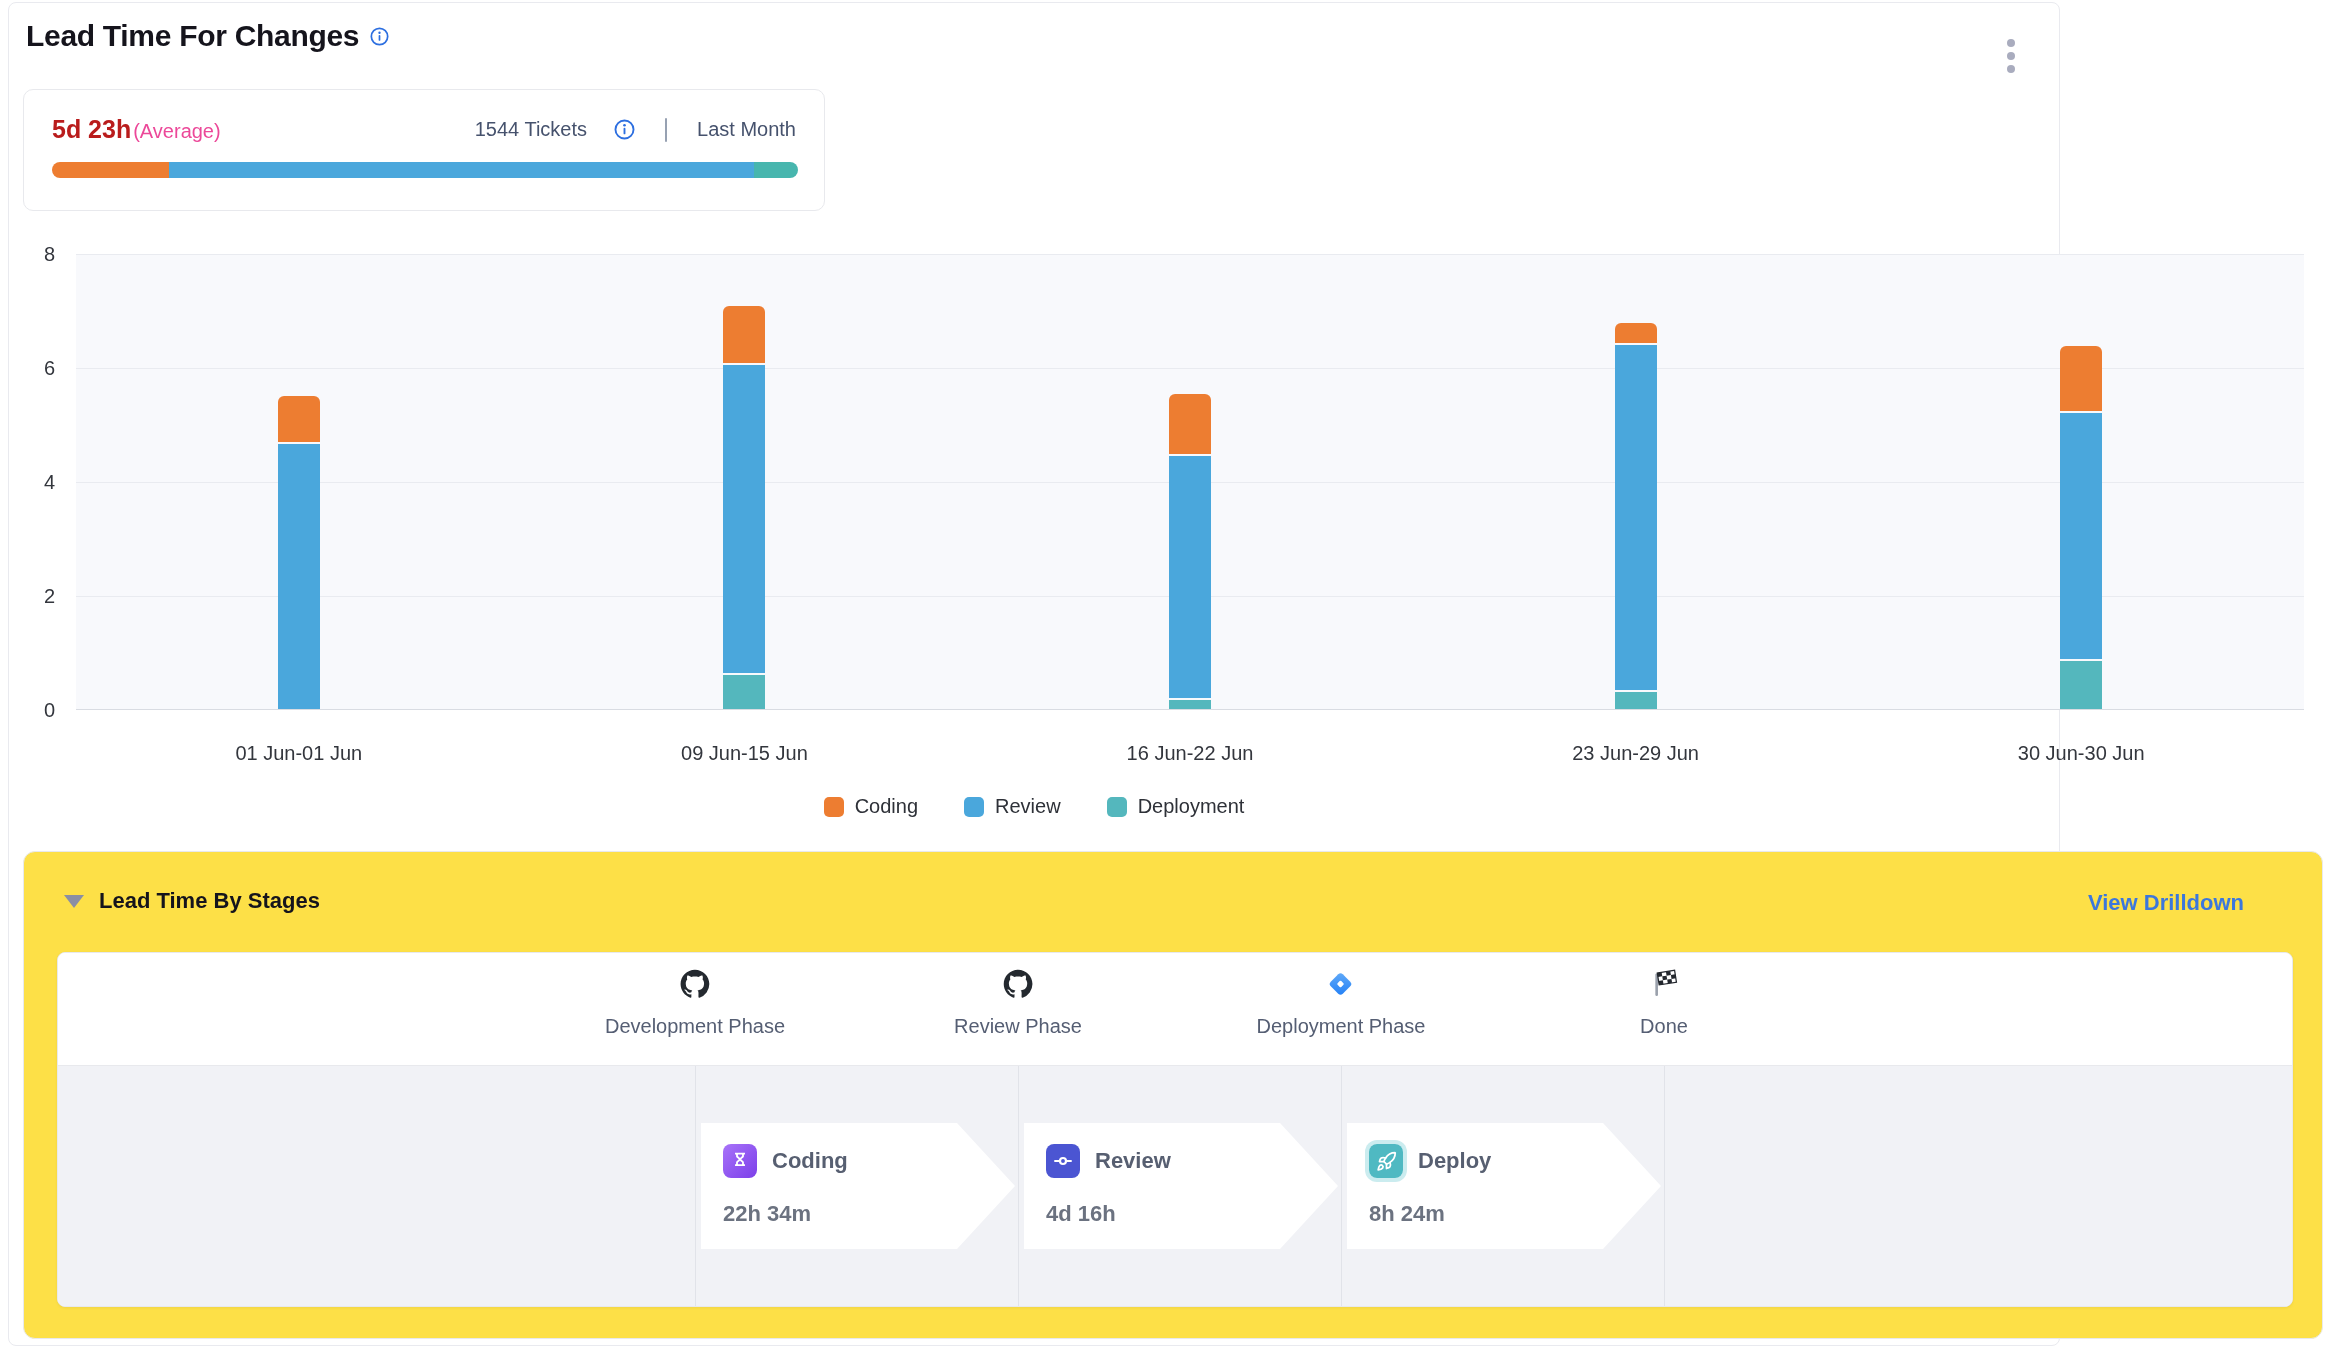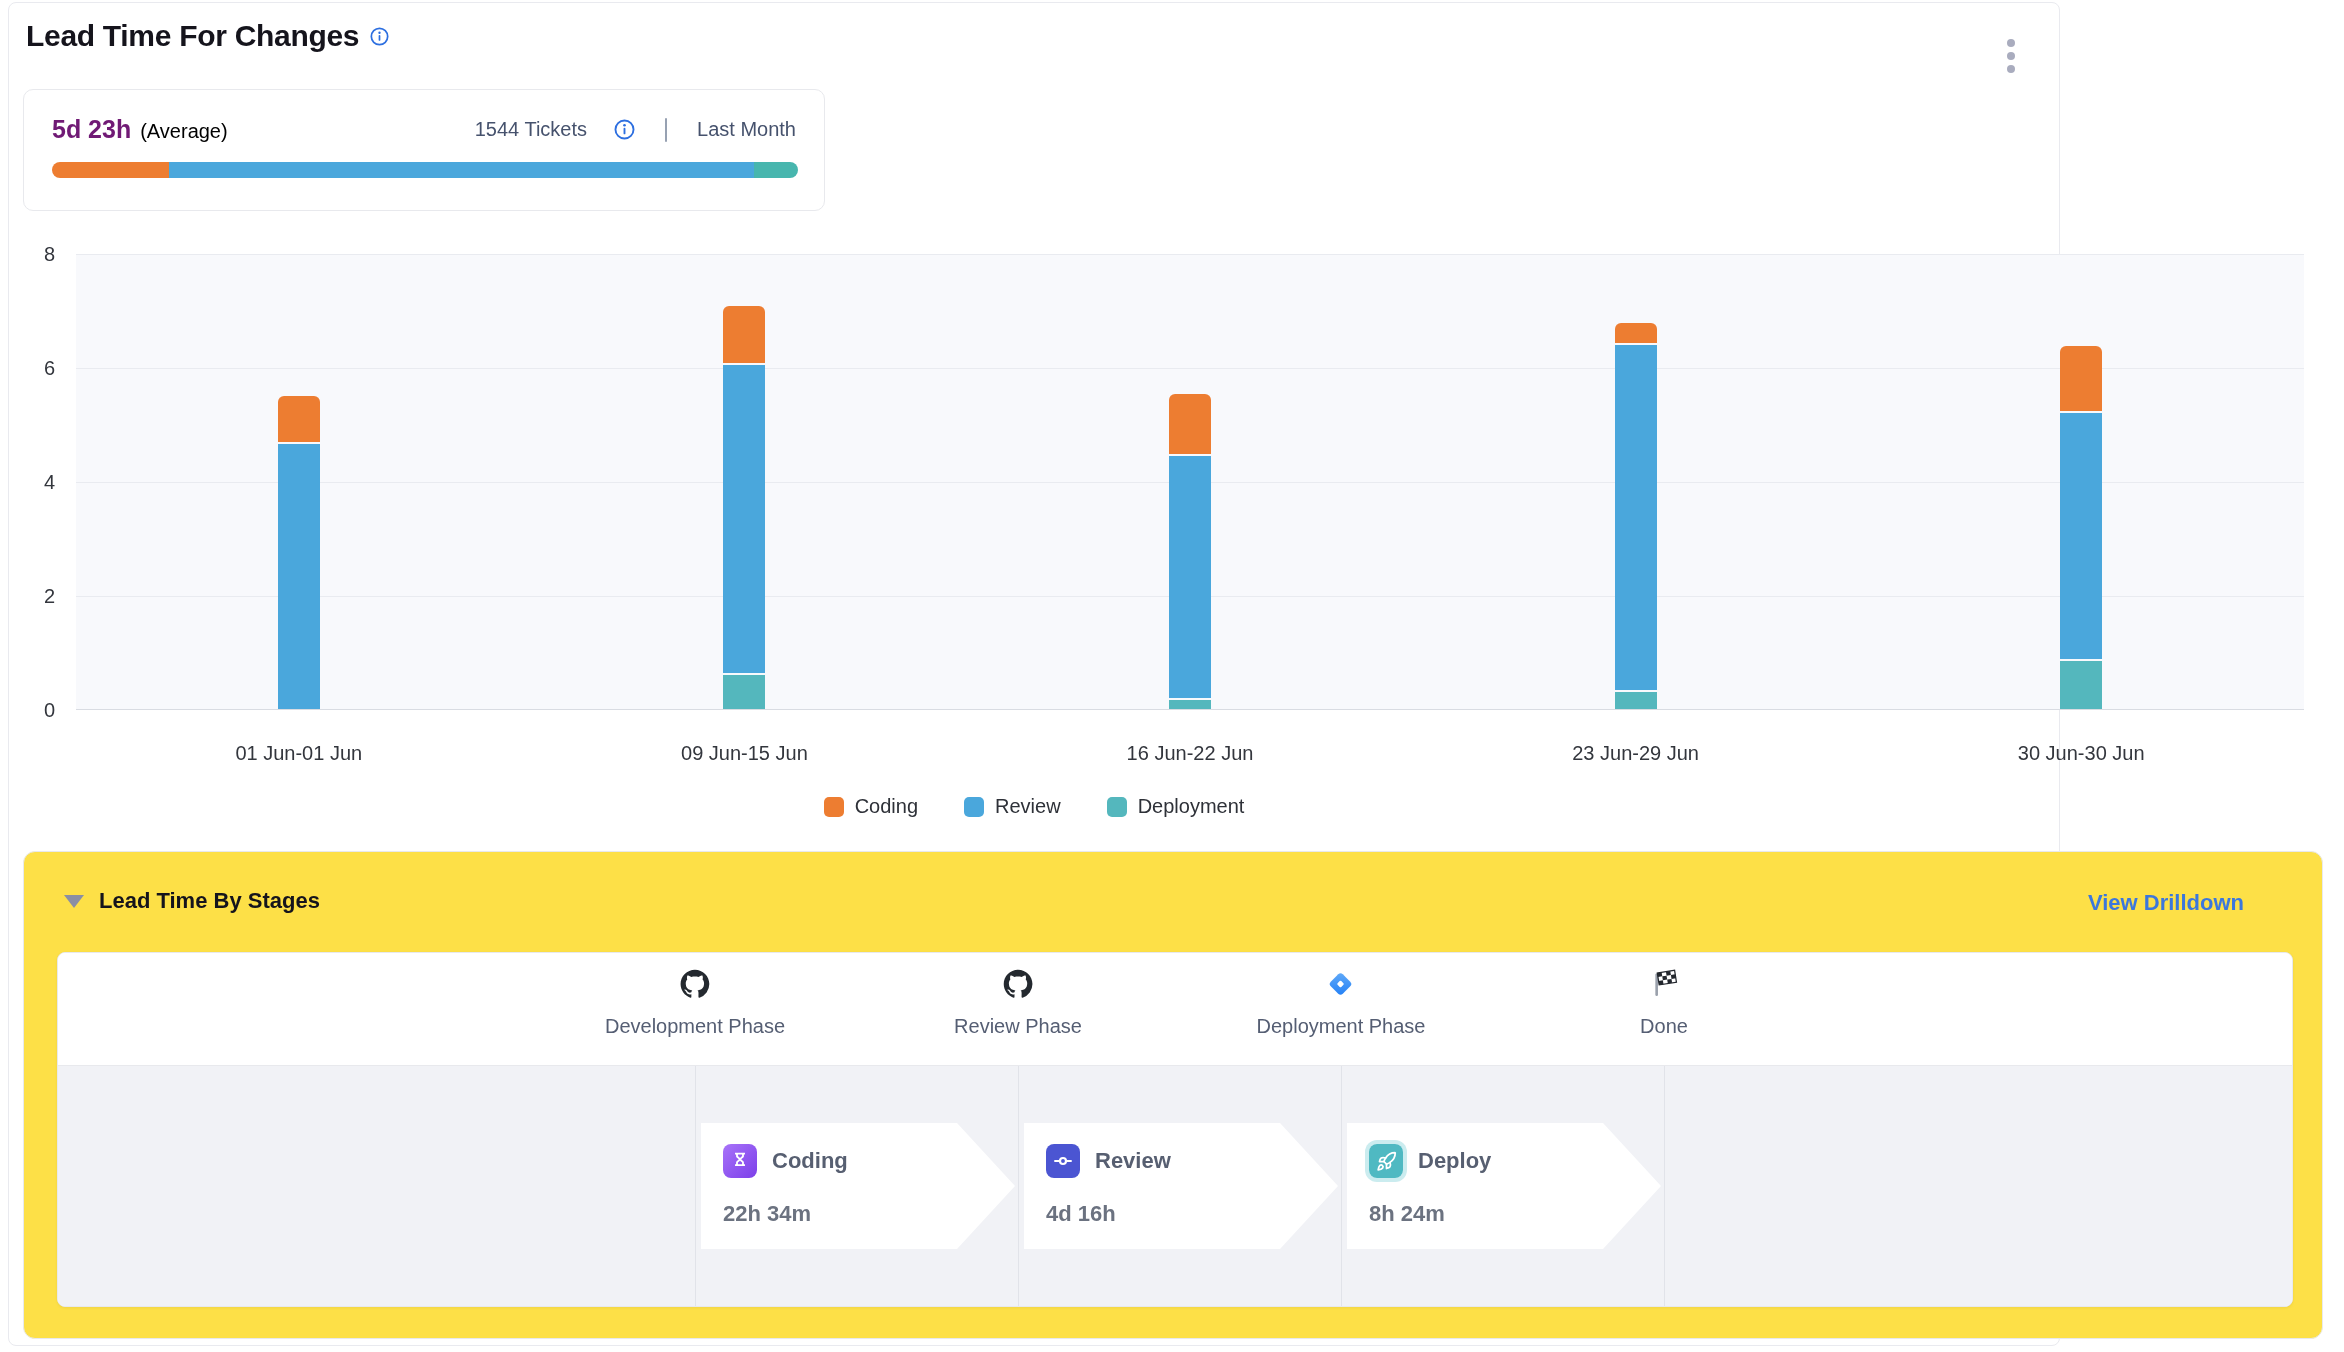--- a/index.html
+++ b/index.html
@@ -11,22 +11,22 @@
   
   .title-row{position:absolute;left:17px;top:16px;display:flex;align-items:center;gap:11px;}
   .title-row h1{margin:0;font-size:30px;font-weight:700;color:#15141C;letter-spacing:-.3px;}
   .kebab{position:absolute;top:32px;right:40px;display:flex;flex-direction:column;gap:5px;cursor:pointer;padding:4px;}
   .kebab i{width:8px;height:8px;border-radius:50%;background:#A9ACBE;display:block;}
 
   
   .summary{position:absolute;left:14px;top:86px;width:802px;height:122px;border:1px solid #E8E9ED;
            border-radius:10px;box-sizing:border-box;padding:25px 28px 0 28px;background:#fff;}
   .summary .row{display:flex;justify-content:space-between;align-items:center;}
-  .sum-value{font-size:25px;font-weight:700;color:#701a75;}
-  .sum-suffix{font-size:20px;font-weight:400;color:#000000;margin-left:9px;}
+  .sum-value{font-size:25px;font-weight:700;color:#b91c1c;}
+  .sum-suffix{font-size:20px;font-weight:400;color:#ec4899;margin-left:2px;}
   .sum-right{display:flex;align-items:center;gap:27px;font-size:20px;color:#46526D;}
   .vsep{width:2px;height:24px;background:#97A1B2;border-radius:1px;margin:0 3px;}
   .pbar{margin-top:18px;height:16px;border-radius:8px;overflow:hidden;display:flex;width:746px;}
   .pbar .pseg{height:100%;}
 
   
   .yaxis{position:absolute;left:0;top:251px;width:54px;height:456px;}
   .ytick{position:absolute;right:8px;transform:translateY(-50%);font-size:20px;color:#33363D;}
   .plot{position:absolute;left:67px;top:251px;width:2228px;height:456px;background:#F8F9FC;}
   .gridline{position:absolute;left:0;right:0;height:1px;background:#E9EBF0;}

